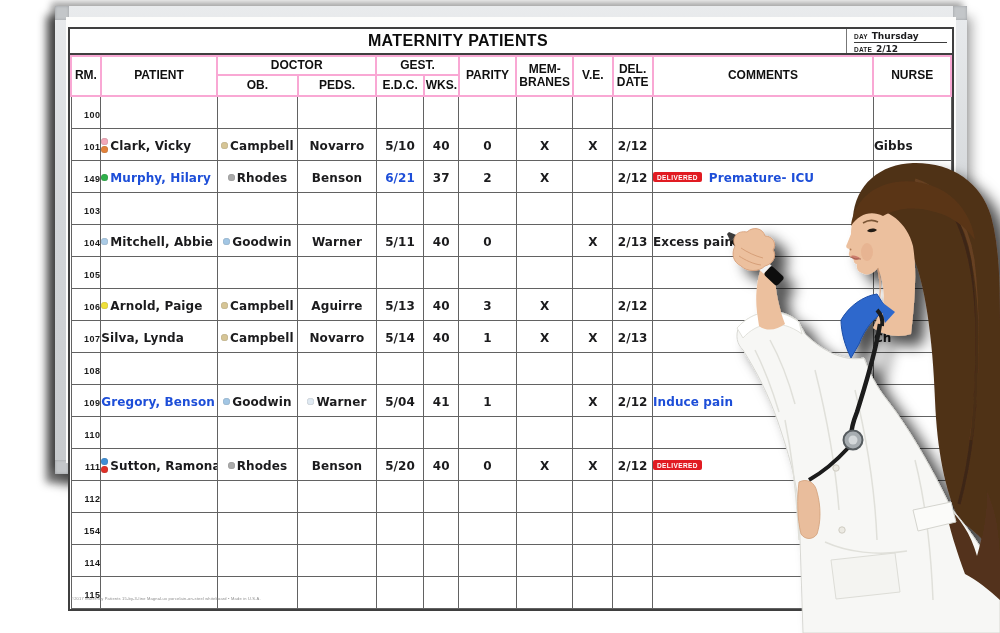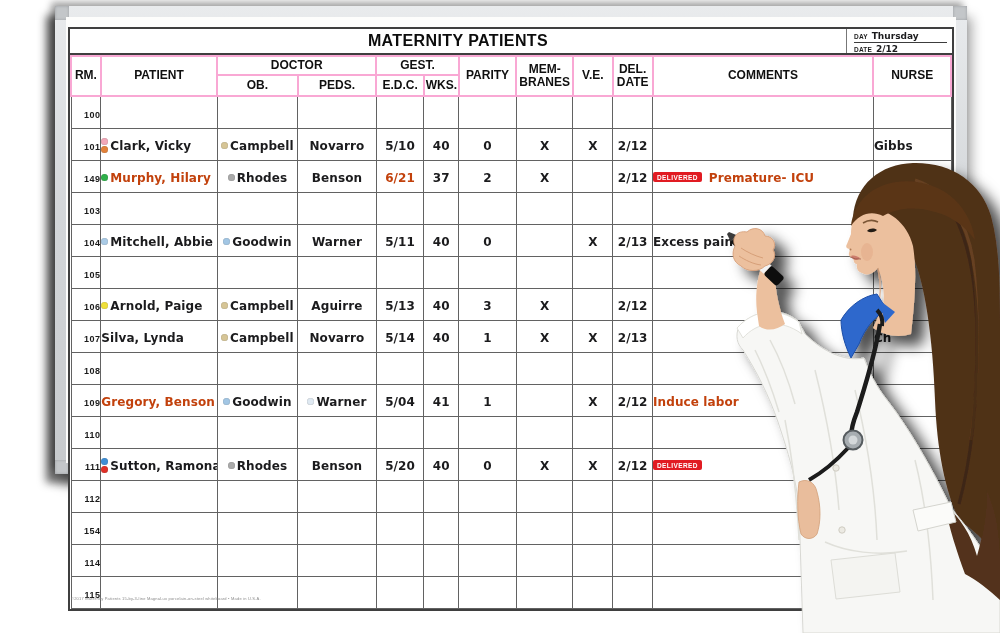--- a/index.html
+++ b/index.html
@@ -27,21 +27,21 @@
   table.patient-table{width:100%;border-collapse:collapse;table-layout:fixed;}
   .patient-table th{border:2px solid #f9a8d4;font-size:12px;font-weight:bold;color:#101010;
         text-align:center;vertical-align:middle;line-height:1.1;padding:1px 0;white-space:pre-line;}
   .patient-table thead tr.h1 th{height:15px;}
   .patient-table thead tr.h2 th{height:17px;}
   .patient-table td{border:1px solid #626262;height:31px;padding:0;vertical-align:middle;
         overflow:hidden;white-space:nowrap;}
   .c-rm{text-align:right;}
   .rm-num{font-size:9px;font-weight:bold;color:#1a1a1a;letter-spacing:.4px;}
   .hw{font-family:"DejaVu Sans",sans-serif;font-size:12px;font-weight:600;color:#1b1b1d;letter-spacing:.1px;}
-  .red{color:#c2410c;}
+  .red{color:#1d4ed8;}
   .c-patient{padding-left:4px;}
   .c-doc{padding-left:5px;text-align:center;}
   .c-num{text-align:center;}
   .c-comments{padding-left:8px;}
   .c-nurse{padding-left:6px;}
   .dots{display:inline-flex;flex-direction:column;gap:1px;vertical-align:middle;margin-right:2px;}
   .dot{width:7px;height:7px;border-radius:50%;box-shadow:inset 0 0 1px rgba(0,0,0,.4);}
   .dot.inline{display:inline-block;vertical-align:middle;margin-right:2px;}
   .badge{display:inline-block;background:#e11b22;color:#fff;font-size:6.5px;font-weight:bold;
          padding:2px 4px 1px;border-radius:2px;letter-spacing:.4px;vertical-align:middle;margin-right:7px;}
@@ -254,21 +254,21 @@
                 <td class="c-rm"><span class="rm-num">109</span></td>
                 <td class="c-patient"><span class="hw red">Gregory, Benson</span></td>
                 <td class="c-doc"><span class="dot inline" style="background: rgb(162, 198, 228);"></span><span class="hw">Goodwin</span></td>
                 <td class="c-doc"><span class="dot inline" style="background: rgb(223, 233, 242);"></span><span class="hw">Warner</span></td>
                 <td class="c-num"><span class="hw">5/04</span></td>
                 <td class="c-num"><span class="hw">41</span></td>
                 <td class="c-num"><span class="hw">1</span></td>
                 <td class="c-num"></td>
                 <td class="c-num"><span class="hw">X</span></td>
                 <td class="c-num"><span class="hw">2/12</span></td>
-                <td class="c-comments"><span class="hw red">Induce labor</span></td>
+                <td class="c-comments"><span class="hw red">Induce pain</span></td>
                 <td class="c-nurse"></td>
               </tr>
               <tr>
                 <td class="c-rm"><span class="rm-num">110</span></td>
                 <td class="c-patient"></td>
                 <td class="c-doc"></td>
                 <td class="c-doc"></td>
                 <td class="c-num"></td>
                 <td class="c-num"></td>
                 <td class="c-num"></td>

